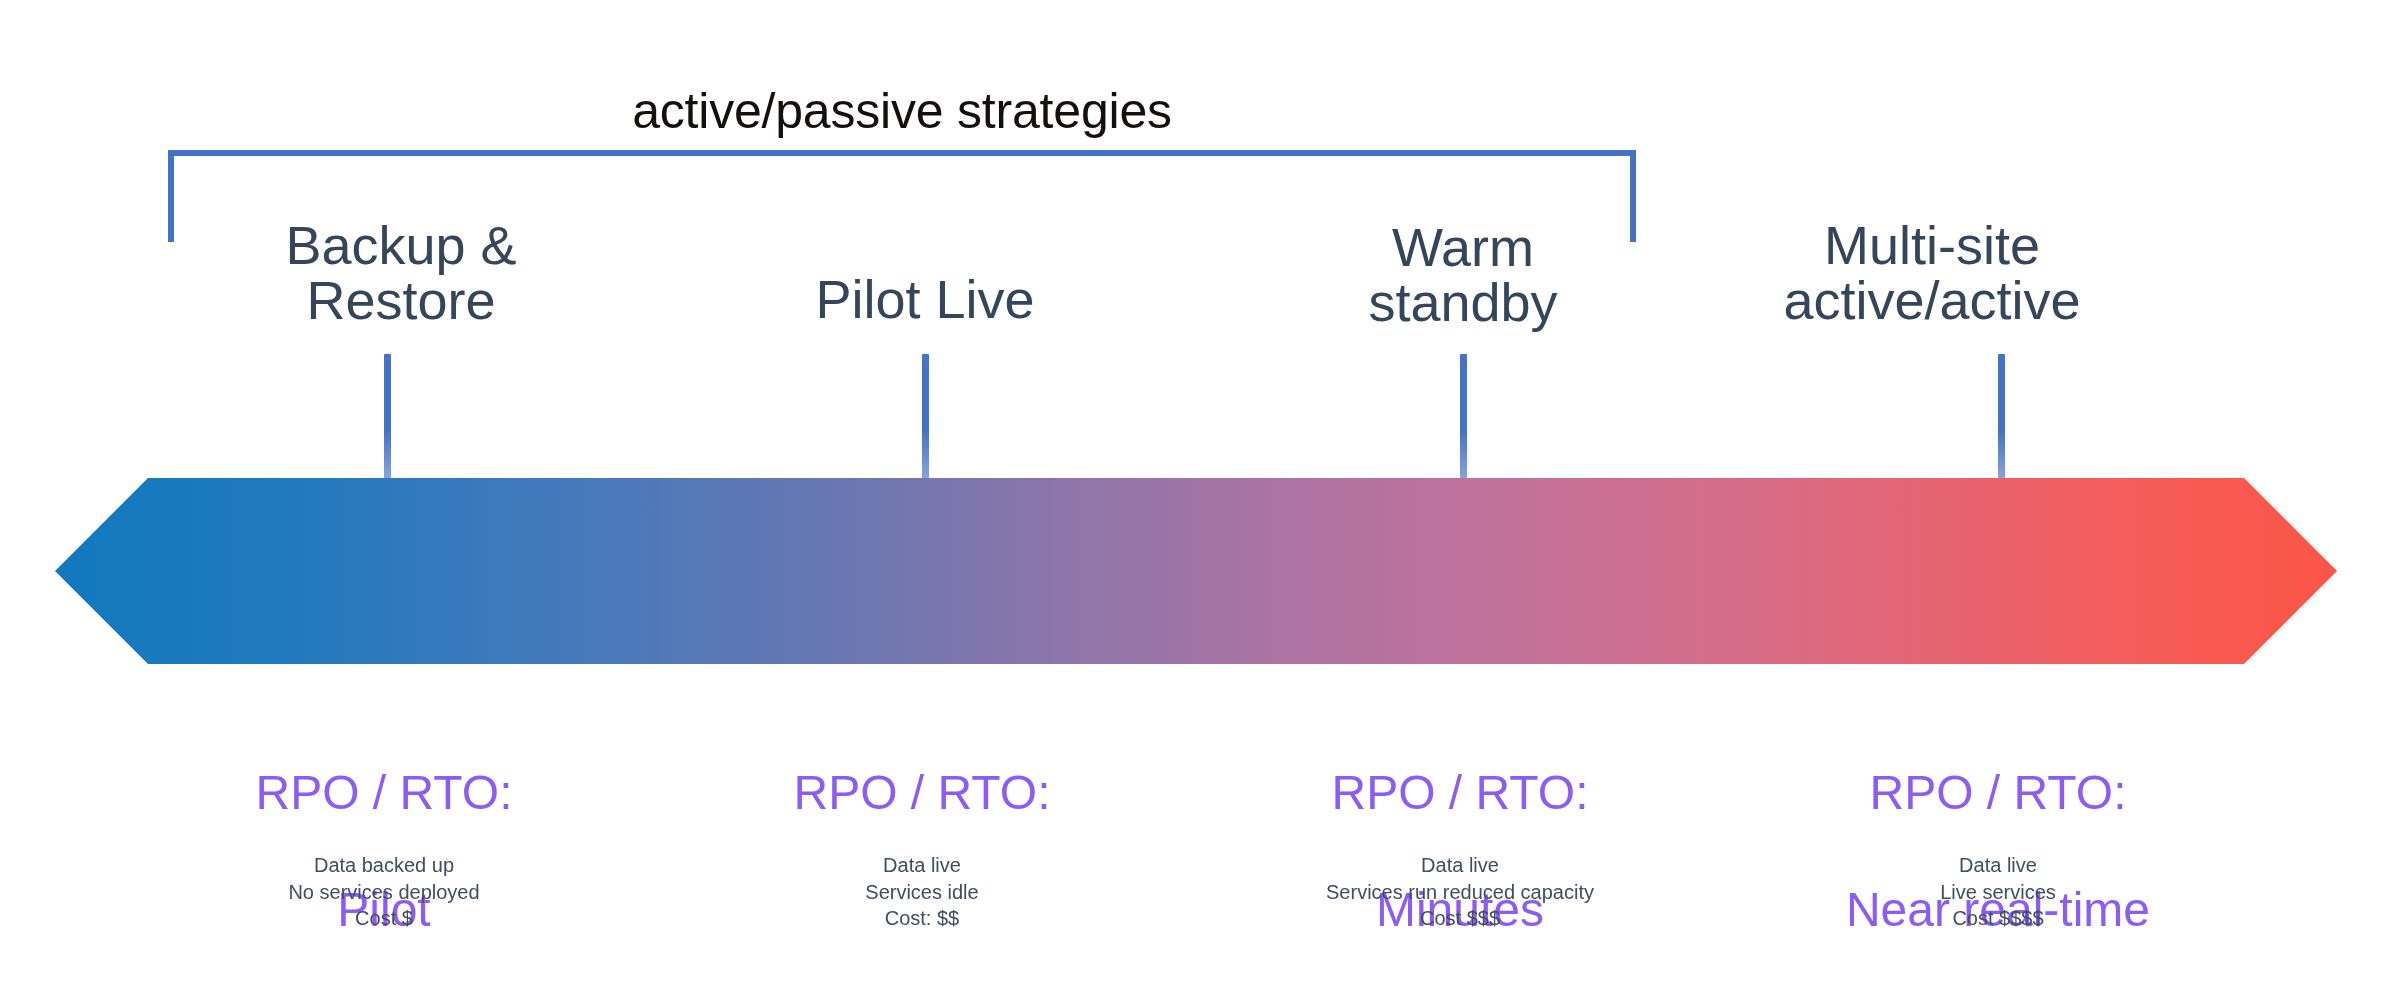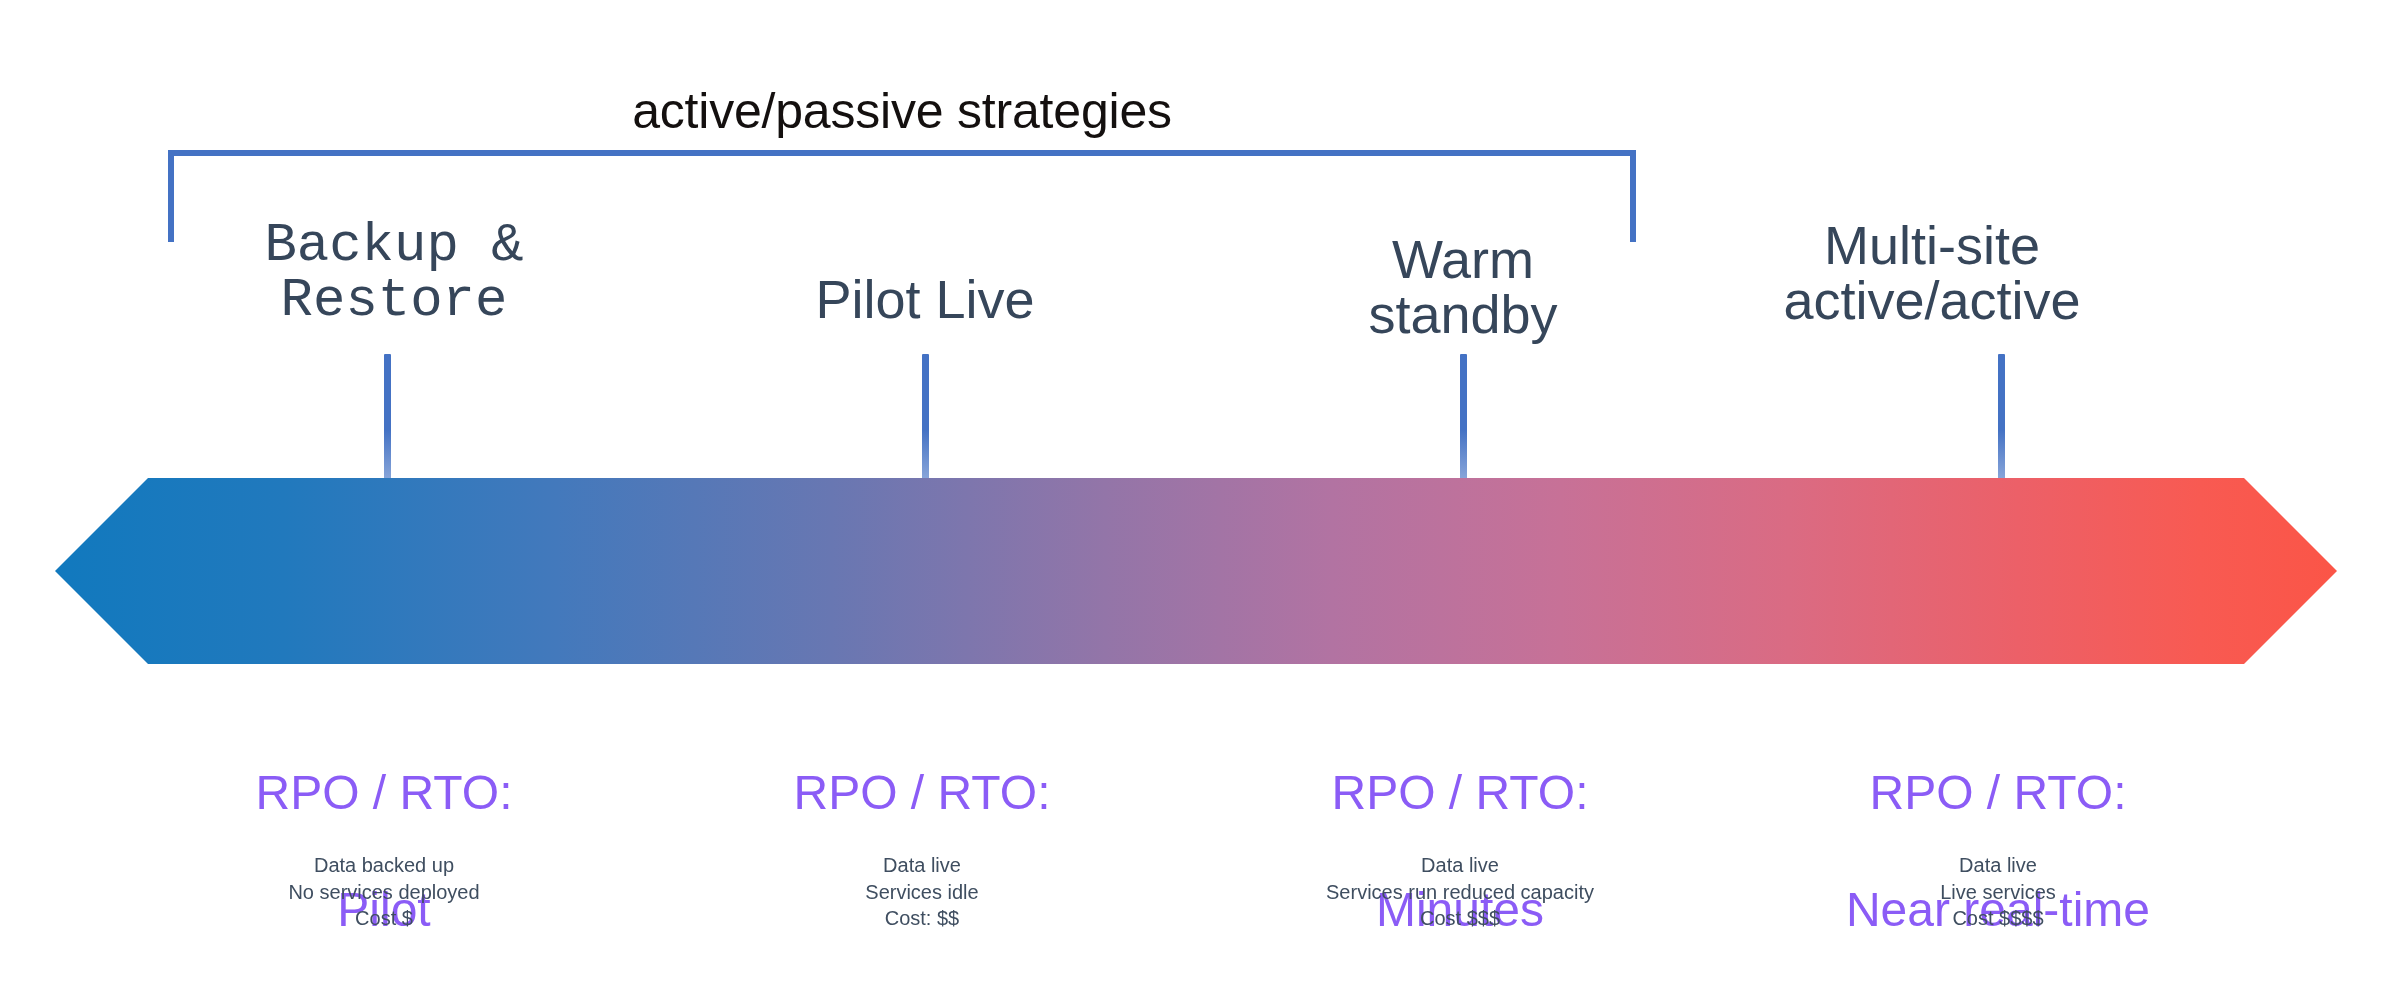--- a/index.html
+++ b/index.html
@@ -108,26 +108,26 @@
 </style>
 </head>
 <body>
 
 <div id="stage">
 
   <div class="group-title">active/passive strategies</div>
 
   <div class="bracket"></div>
 
-  <div class="col-header" style="left:194px; top:218px; width:400px;font-family:Liberation Mono, monospace;">Backup &amp;
+  <div class="col-header" style="left:201px; top:218px; width:400px;">Backup &amp;
 Restore</div>
 
   <div class="col-header" style="left:725px; top:272px; width:400px;">Pilot Live</div>
 
-  <div class="col-header" style="left:1263px; top:232px; width:400px;">Warm
+  <div class="col-header" style="left:1263px; top:220px; width:400px;">Warm
 standby</div>
 
   <div class="col-header" style="left:1732px; top:218px; width:400px;">Multi-site
 active/active</div>
 
   <div class="connector into-bar" style="left:384px;  top:354px; height:190px;"></div>
   <div class="connector into-bar" style="left:922px;  top:354px; height:190px;"></div>
   <div class="connector into-bar" style="left:1460px; top:354px; height:190px;"></div>
   <div class="connector into-bar" style="left:1998px; top:354px; height:190px;"></div>
 

